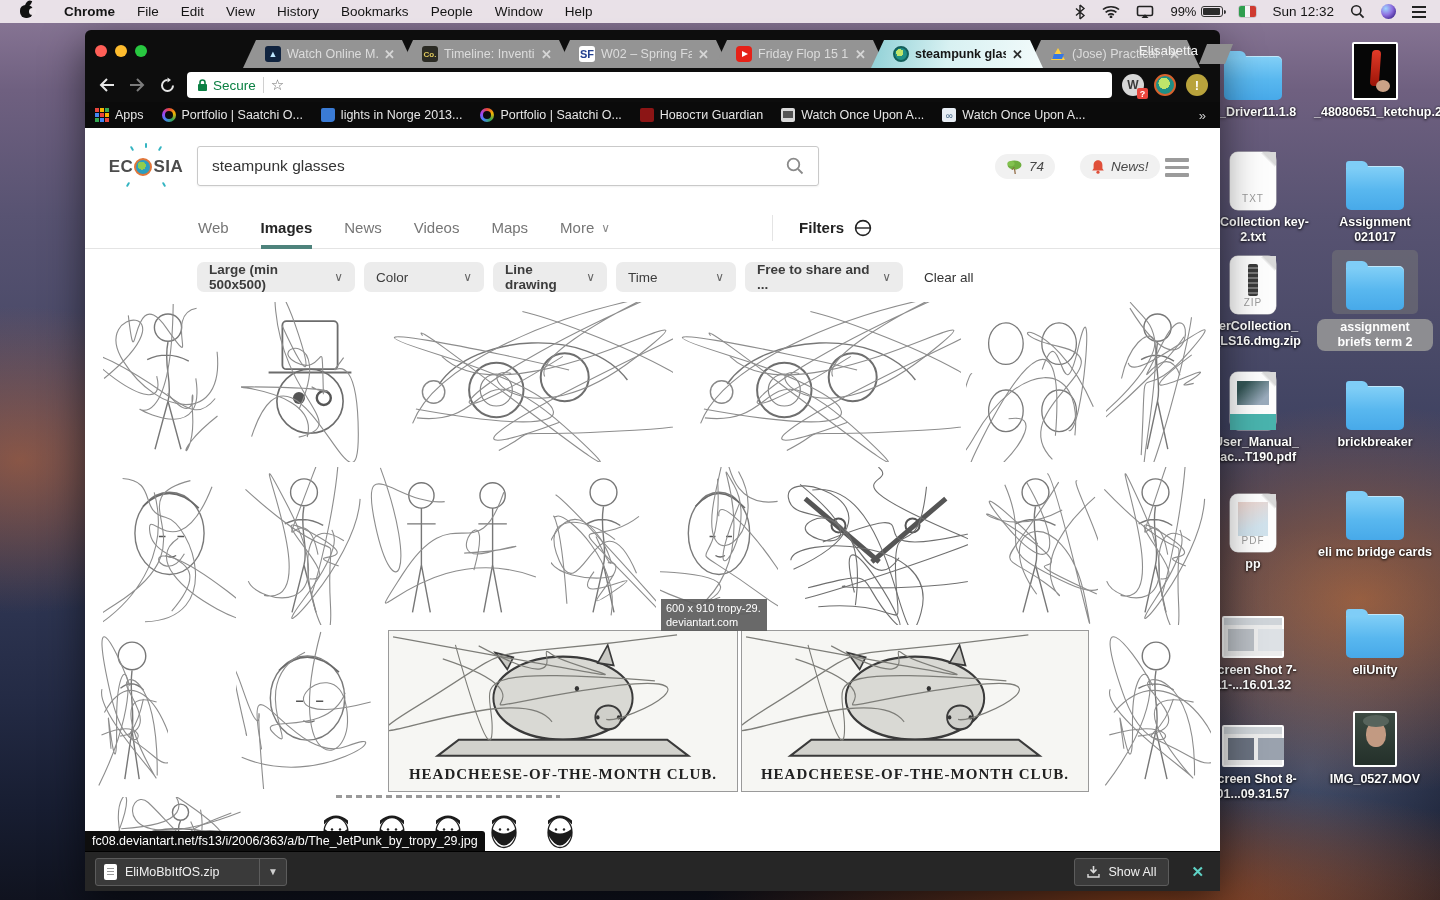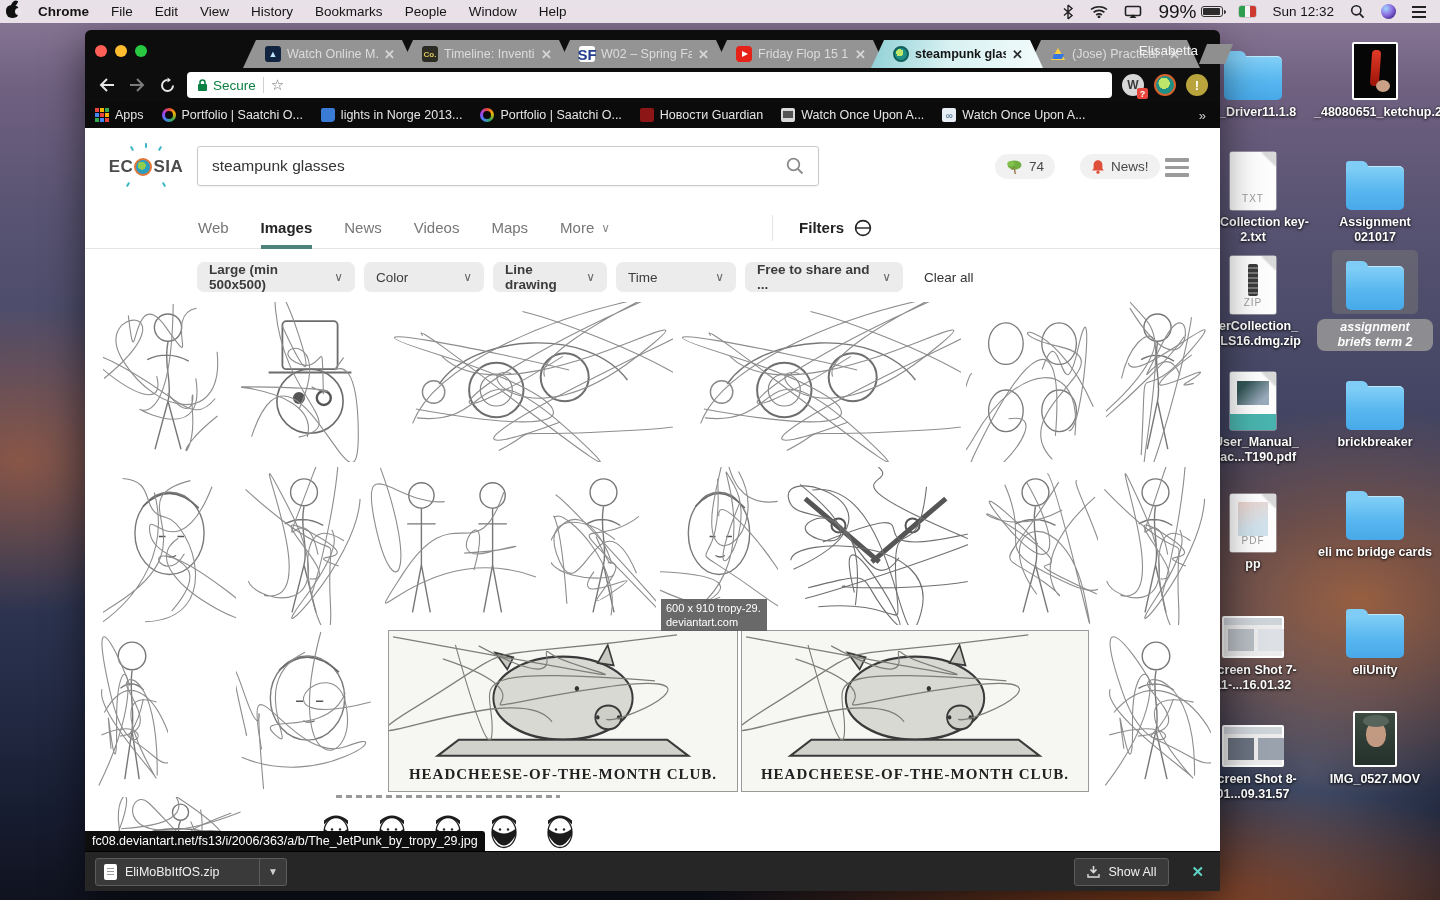--- a/index.html
+++ b/index.html
@@ -13,29 +13,29 @@
       radial-gradient(420px 280px at 1360px 600px, rgba(231,122,44,.55), transparent 70%),
       radial-gradient(300px 220px at 20px 460px, rgba(214,108,46,.5), transparent 70%),
       radial-gradient(620px 170px at 1150px 905px, rgba(206,92,30,.65), transparent 72%),
       radial-gradient(260px 320px at 1310px 770px, rgba(132,150,188,.38), transparent 75%),
       linear-gradient(180deg,#8d7a99 0%,#6f6080 10%,#585372 24%,#4a4a68 38%,#3d4160 50%,#303754 64%,#232a44 78%,#171d31 90%,#10131f 100%);
   }
 
   
   .menubar{position:absolute;left:0;top:0;width:1440px;height:23px;background:rgba(238,231,236,.95);
     display:flex;align-items:center;font-size:13.5px;color:#141414;z-index:50;}
-  .mb-left{display:flex;align-items:center;gap:0;}
+  .mb-left{display:flex;align-items:center;gap:12px;padding-left:14px;}
   .mb-item{padding:0 11px;cursor:default;white-space:nowrap;}
   .mb-item.app{font-weight:700;}
   .apple{width:13px;height:13px;border-radius:42% 42% 46% 46%;background:#111;position:relative;margin:0 8px 0 6px;}
   .apple::before{content:'';position:absolute;right:-3px;top:3px;width:7px;height:7px;border-radius:50%;background:var(--mb-bg);}
   .apple::after{content:'';position:absolute;width:5px;height:7px;background:#111;border-radius:70% 0 70% 0;top:-5px;left:6px;transform:rotate(24deg);}
   .mb-right{margin-left:auto;display:flex;align-items:center;gap:16px;padding-right:14px;}
   .mb-ico{display:inline-flex;align-items:center;}
-  .battery{display:flex;align-items:center;gap:5px;font-size:19px;}
+  .battery{display:flex;align-items:center;gap:5px;font-size:13px;}
   .batt-body{width:22px;height:11px;border:1.5px solid #333;border-radius:3px;position:relative;}
   .batt-body::before{content:'';position:absolute;left:1px;top:1px;bottom:1px;width:85%;background:#2b2b2b;border-radius:1px;}
   .batt-body::after{content:'';position:absolute;right:-4px;top:2.5px;width:2.5px;height:4px;background:#333;border-radius:0 2px 2px 0;}
   .flag-it{width:17px;height:11px;border-radius:2px;background:linear-gradient(90deg,#2f9e4e 0 33%,#f4f4f4 33% 66%,#cf3a30 66% 100%);box-shadow:0 0 0 .5px rgba(0,0,0,.25);}
   .clock{font-size:13.5px;}
   .siri{width:15px;height:15px;border-radius:50%;background:radial-gradient(circle at 32% 30%,#9fd6ff 0%,#8e6fe0 45%,#5136a0 75%,#2a1c55 100%);}
   .nclist{display:flex;flex-direction:column;gap:3px;}
   .nclist i{display:block;width:14px;height:2px;background:#222;}
 
   
@@ -45,21 +45,21 @@
   .light{width:12px;height:12px;border-radius:50%;}
   .light.r{background:#ff5f57;} .light.y{background:#febc2e;} .light.g{background:#28c840;}
   .tab{position:absolute;top:10px;height:28px;clip-path:polygon(13px 0,calc(100% - 13px) 0,100% 100%,0 100%);
     background:#949494;display:flex;align-items:center;padding:0 20px 0 22px;gap:6px;font-size:12.5px;color:#dcdcdc;cursor:default;}
   .tab.active{background:linear-gradient(100deg,#8fd0d6 0%,#d8f1f2 45%,#f3fbfb 100%);color:#161616;font-weight:700;z-index:5;}
   .tab .t-title{white-space:nowrap;overflow:hidden;max-width:96px;flex:1;}
   .tab .t-close{font-size:13px;font-weight:700;opacity:.9;}
   .favicon{width:16px;height:16px;border-radius:3px;display:flex;align-items:center;justify-content:center;flex:none;font-weight:700;}
   .fav-movie{background:#10233f;color:#bfe8ff;font-size:9px;}
   .fav-co{background:#2b2b24;color:#e0c95d;font-size:8px;}
-  .fav-sf{background:#fff;color:#23408f;font-size:15px;}
+  .fav-sf{background:#fff;color:#23408f;font-size:11px;}
   .fav-yt{background:#e62117;position:relative;border-radius:4px;}
   .fav-yt::before{content:'';position:absolute;left:6px;top:4.5px;border-left:6px solid #fff;border-top:3.5px solid transparent;border-bottom:3.5px solid transparent;}
   .fav-eco{background:radial-gradient(circle at 40% 40%,#bfe56a 0 35%,#1f8f86 36% 100%);border-radius:50%;border:2px solid #125f5a;}
   .fav-drive{background:transparent;position:relative;}
   .fav-drive::before{content:'';position:absolute;left:1px;top:2px;border-left:7px solid transparent;border-right:7px solid transparent;border-bottom:12px solid #ffcf3e;}
   .fav-drive::after{content:'';position:absolute;left:3px;top:8px;width:10px;height:5px;background:#3777e3;transform:skewX(-20deg);}
   .newtab{position:absolute;top:14px;height:20px;width:34px;background:#8f8f8f;clip-path:polygon(8px 0,100% 0,calc(100% - 8px) 100%,0 100%);}
   .profile-name{position:absolute;top:13px;right:22px;color:#f2f2f2;font-size:13.5px;}
 
   .toolbar{position:relative;height:34px;background:#0d0d0d;display:flex;align-items:center;padding:0 12px;gap:10px;}
@@ -97,21 +97,21 @@
   .eco-logo{position:absolute;left:18px;top:14px;width:86px;height:50px;display:flex;align-items:center;justify-content:center;font-weight:700;font-size:17px;color:#4c4c4c;letter-spacing:.5px;}
   .eco-globe{width:18px;height:18px;border-radius:50%;background:radial-gradient(circle at 42% 40%,#8fce4e 0 34%,#2b9ec0 35% 100%);border:2px solid #e0763a;margin:0 1px;position:relative;}
   .eco-rays i{position:absolute;width:2px;height:5px;background:#35b5c2;border-radius:1px;}
   .eco-rays i:nth-child(1){left:28px;top:4px;transform:rotate(-30deg);}
   .eco-rays i:nth-child(2){left:42px;top:1px;}
   .eco-rays i:nth-child(3){left:56px;top:4px;transform:rotate(30deg);}
   .eco-rays i:nth-child(4){left:24px;bottom:5px;transform:rotate(30deg);}
   .eco-rays i:nth-child(5){left:60px;bottom:5px;transform:rotate(-30deg);}
   .searchbox{position:absolute;left:112px;top:18px;width:622px;height:40px;border:1px solid #c9c9c9;border-radius:3px;box-shadow:0 1px 2px rgba(0,0,0,.06);display:flex;align-items:center;padding:0 14px;gap:10px;}
   .searchbox input{border:none;outline:none;flex:1;font-size:15.5px;color:#333;font-family:"Liberation Sans",sans-serif;}
-  .pill{position:absolute;top:26px;height:25px;background:#f1f1f1;border-radius:13px;display:flex;align-items:center;gap:6px;padding:0 11px;font-size:13.5px;color:#474747;}
+  .pill{position:absolute;top:26px;height:25px;background:#f1f1f1;border-radius:13px;display:flex;align-items:center;gap:6px;padding:0 11px;font-size:13.5px;color:#474747;font-style:italic;}
   .pill-trees{left:910px;}
   .pill-news{left:995px;}
   .hamburger{position:absolute;left:1080px;top:30px;display:flex;flex-direction:column;gap:4px;cursor:pointer;}
   .hamburger i{width:24px;height:3.5px;background:#9b9b9b;border-radius:1px;}
 
   .eco-nav{position:absolute;left:0;top:79px;width:1135px;height:42px;border-bottom:1px solid #e4e4e4;display:flex;align-items:center;padding-left:113px;gap:32px;font-size:15px;color:#767676;}
   .nav-item{height:42px;display:flex;align-items:center;cursor:pointer;}
   .nav-item.active{color:#252525;font-weight:700;border-bottom:4px solid #4e837c;padding-top:4px;}
   .nav-item .chev{margin-left:7px;color:#8a8a8a;font-size:12px;}
   .nav-filters{margin-left:130px;border-left:1px solid #e4e4e4;height:26px;display:flex;align-items:center;gap:10px;padding-left:26px;color:#222;font-weight:700;}
@@ -140,21 +140,21 @@
   .shelf-close{color:#5fd3c6;font-size:15px;font-weight:700;padding:0 6px;cursor:pointer;}
 
   
   .dticon{position:absolute;width:116px;display:flex;flex-direction:column;align-items:center;z-index:5;cursor:default;}
   .dt-label{margin-top:5px;font-size:12.5px;line-height:15px;font-weight:700;color:#fff;text-align:center;text-shadow:0 1px 3px rgba(0,0,0,.9),0 0 2px rgba(0,0,0,.6);max-width:122px;}
   .dt-label.sel{background:rgba(150,150,150,.88);border-radius:8px;padding:1px 7px;text-shadow:none;color:#fdfdfd;}
   .iconwrap{height:64px;display:flex;align-items:flex-end;justify-content:center;}
   .iconwrap.sel{background:rgba(120,120,120,.5);border-radius:5px;padding:4px 14px;}
   .folder{width:58px;height:44px;border-radius:3px 5px 5px 5px;background:linear-gradient(180deg,#83d0f7 0%,#58b7ef 55%,#47a9e9 100%);position:relative;box-shadow:inset 0 1px 0 rgba(255,255,255,.5);}
   .folder::before{content:'';position:absolute;left:0;top:-5px;width:22px;height:7px;border-radius:3px 6px 0 0;background:#7fcdf7;}
-  .filepage{width:46px;height:58px;background:#fdfdfd;border-radius:2px;position:relative;box-shadow:0 0 0 .5px #c9c9c9;display:flex;align-items:flex-end;justify-content:center;}
+  .filepage{width:46px;height:58px;background:#fdfdfd;border-radius:8px;position:relative;box-shadow:0 0 0 .5px #c9c9c9;display:flex;align-items:flex-end;justify-content:center;}
   .filepage::before{content:'';position:absolute;right:0;top:0;border:7px solid transparent;border-top-color:#d8d8d8;border-right-color:#d8d8d8;filter:drop-shadow(-1px 1px 0 rgba(0,0,0,.08));}
   .filebadge{font-size:10px;color:#9a9a9a;letter-spacing:1px;margin-bottom:6px;font-weight:500;}
   .zipstrip{position:absolute;left:50%;top:8px;width:10px;height:32px;transform:translateX(-50%);background:repeating-linear-gradient(180deg,#3a3a3a 0 3px,#777 3px 5px);border-radius:2px;}
   .pdfart{position:absolute;left:7px;top:9px;width:32px;height:24px;background:linear-gradient(135deg,#355 20%,#9ab 80%);}
   .pdfband{position:absolute;left:0;bottom:0;width:100%;height:16px;background:#49b3ad;}
   .ppart{position:absolute;left:8px;top:8px;width:30px;height:34px;background:linear-gradient(160deg,#e8c9c0,#c5dbe8 70%);opacity:.8;}
   .thumb-ketchup{width:46px;height:58px;background:#060606;border:2px solid #fff;border-radius:2px;position:relative;}
   .thumb-ketchup::before{content:'';position:absolute;left:17px;top:6px;width:9px;height:36px;border-radius:4px;background:linear-gradient(180deg,#e23b28,#9c1408);transform:rotate(4deg);}
   .thumb-ketchup::after{content:'';position:absolute;right:6px;bottom:6px;width:14px;height:12px;border-radius:50%;background:#caa186;}
   .thumb-shot{width:62px;height:42px;background:#ececec;border:2px solid #fff;border-radius:2px;position:relative;}
@@ -780,21 +780,21 @@
     </div>
     <div class="dticon" style="left: 1195px; top: 250px;">
       <div class="iconwrap">
         <div class="filepage">
           <span class="zipstrip"></span>
           <span class="filebadge">ZIP</span>
         </div>
       </div>
       <div class="dt-label">sterCollection_ S_LS16.dmg.zip</div>
     </div>
-    <div class="dticon" style="left: 1317px; top: 250px; font-style: italic;">
+    <div class="dticon" style="left: 1317px; top: 250px;">
       <div class="iconwrap sel">
         <div class="folder"></div>
       </div>
       <div class="dt-label sel">assignment briefs term 2</div>
     </div>
     <div class="dticon" style="left: 1195px; top: 366px;">
       <div class="iconwrap">
         <div class="filepage">
           <span class="pdfart"></span>
           <span class="pdfband"></span>

